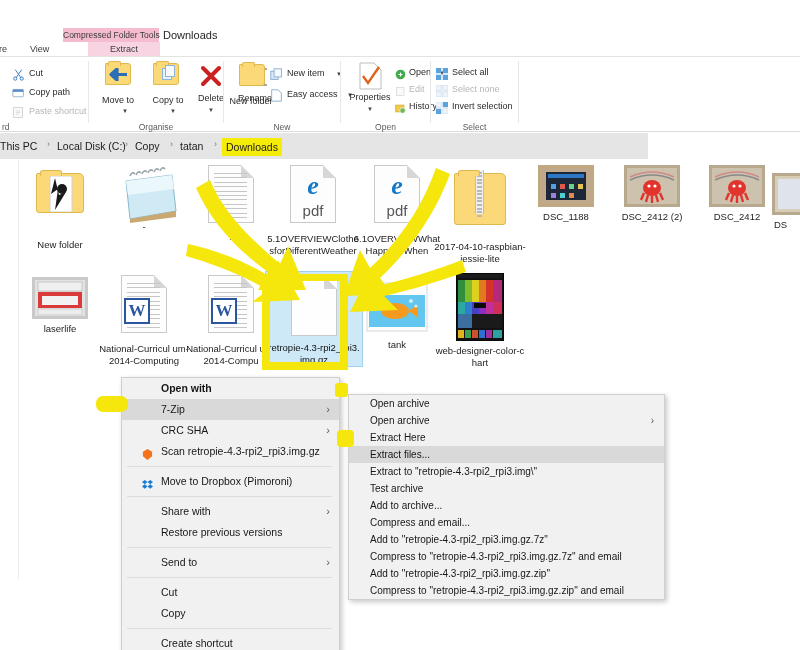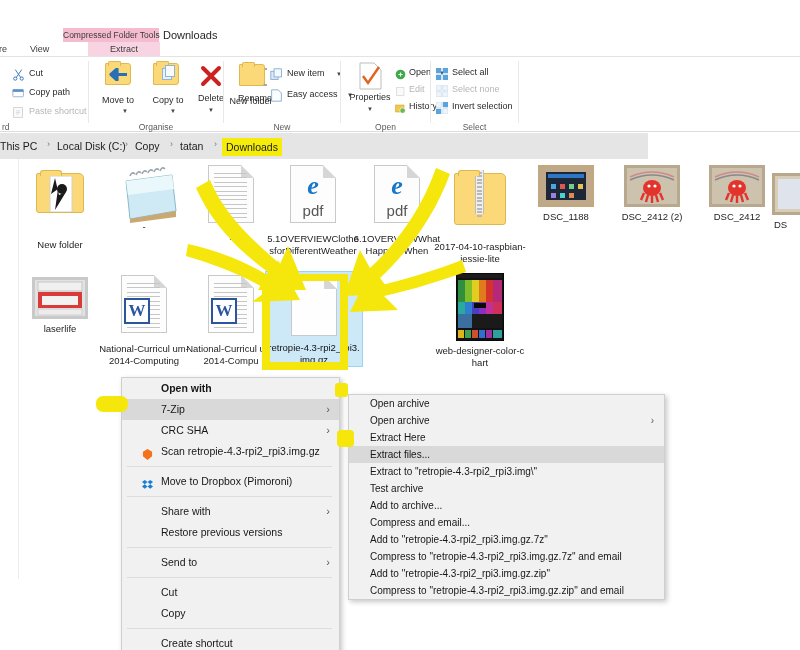--- a/index.html
+++ b/index.html
@@ -539,20 +539,35 @@
     </div>
 
     <div class="item sel" style="left:266px; top:113px; height:94px; padding-top:4px;">
       <div class="chk"></div>
       <div class="thumb" style="height:62px;">
         <div class="doc" style="height:60px;background:#fefefe;"></div>
       </div>
       <div class="nm">retropie-4.3-rpi2_rpi3.img.gz</div>
     </div>
 
+    <div class="item" style="left:349px; top:118px;">
+      <div class="thumb" style="height:58px;">
+        <svg width="64" height="54" viewBox="0 0 64 54" style="margin-top:4px;">
+          <rect x="2" y="2" width="60" height="48" fill="#fcfcfc" stroke="#d8d8d8"></rect>
+          <rect x="4" y="14" width="56" height="32" fill="#63c6ef"></rect>
+          <ellipse cx="30" cy="30" rx="14" ry="8" fill="#f59a1e"></ellipse>
+          <path d="M44 30 l9 -7 v14 Z" fill="#f59a1e"></path>
+          <circle cx="24" cy="27" r="2" fill="#fff"></circle>
+            <circle cx="24" cy="27" r="1" fill="#222"></circle>
+          <circle cx="46" cy="20" r="2" fill="#cfeefc"></circle>
+            <circle cx="51" cy="25" r="1.6" fill="#cfeefc"></circle>
+        </svg>
+      </div>
+      <div class="nm">tank</div>
+    </div>
 
     <div class="item" style="left:432px; top:112px;">
       <div class="thumb" style="height:70px;">
         <svg width="48" height="68" viewBox="0 0 48 68" style="margin-top:2px;">
           <rect width="48" height="68" fill="#121212" stroke="#000"></rect>
           <rect x="2" y="1" width="44" height="4" fill="#1c1c1c"></rect>
           <g>
             <rect x="2" y="7" width="7" height="22" fill="#2f8f3f"></rect>
             <rect x="9" y="7" width="7" height="22" fill="#7fbd2a"></rect>
             <rect x="16" y="7" width="7" height="22" fill="#e0cf1f"></rect>

